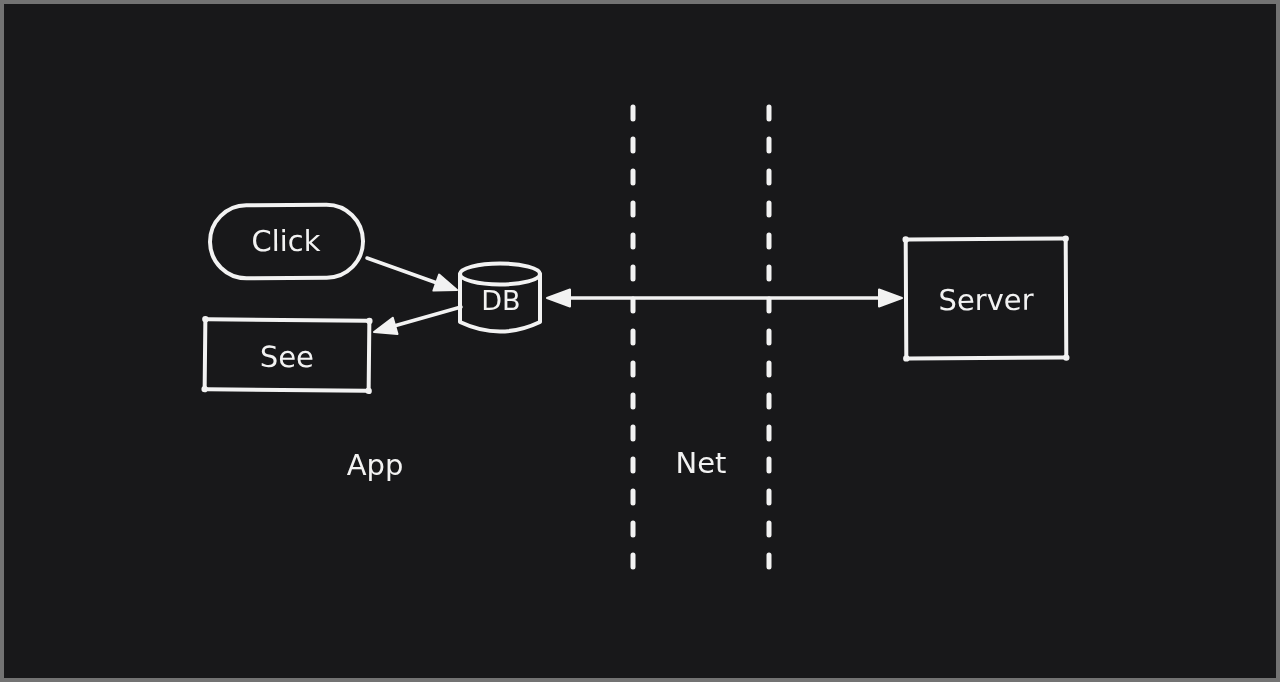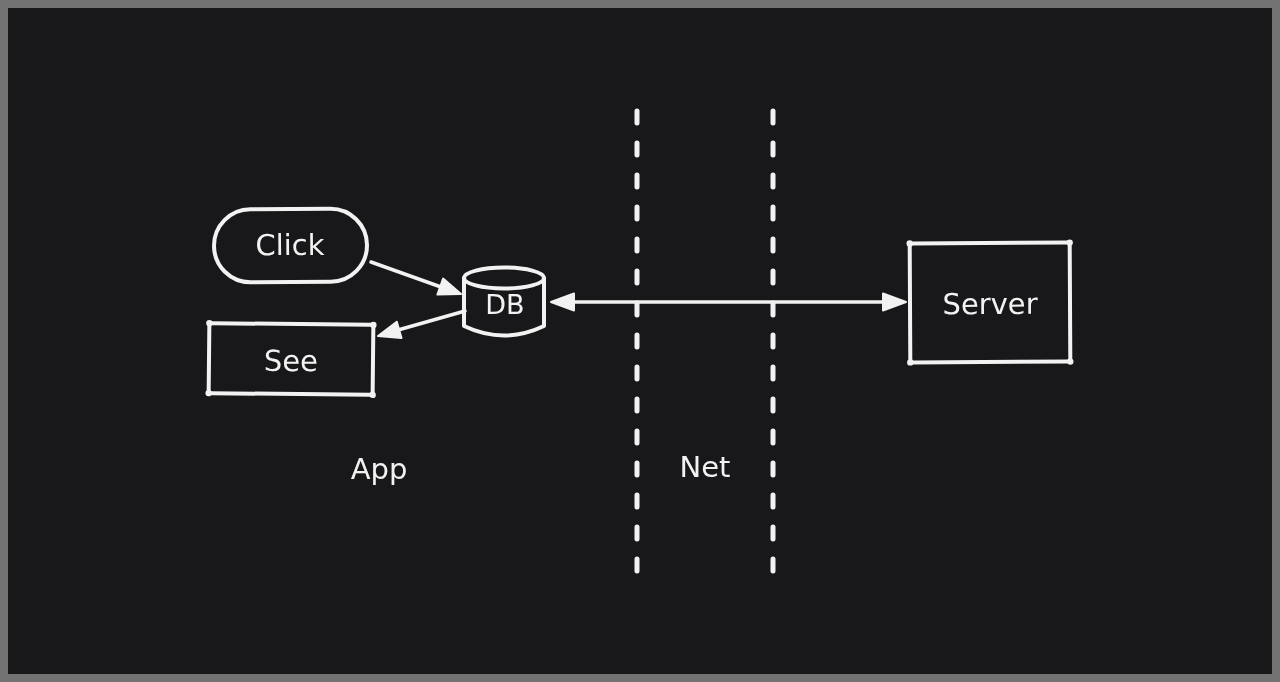--- a/index.html
+++ b/index.html
@@ -7,21 +7,21 @@
     padding: 0;
     background: #2a2a2a;
     font-family: "DejaVu Sans", sans-serif;
   }
   .canvas-frame {
     position: relative;
     width: 1280px;
     height: 682px;
     box-sizing: border-box;
     background: #18181a;
-    border: 8px solid #737373;
+    border: 4px solid #737373;
     overflow: hidden;
   }
   svg.diagram {
     position: absolute;
     top: -3px;
     left: -3px;
     width: 1280px;
     height: 682px;
   }
   .stroke {

